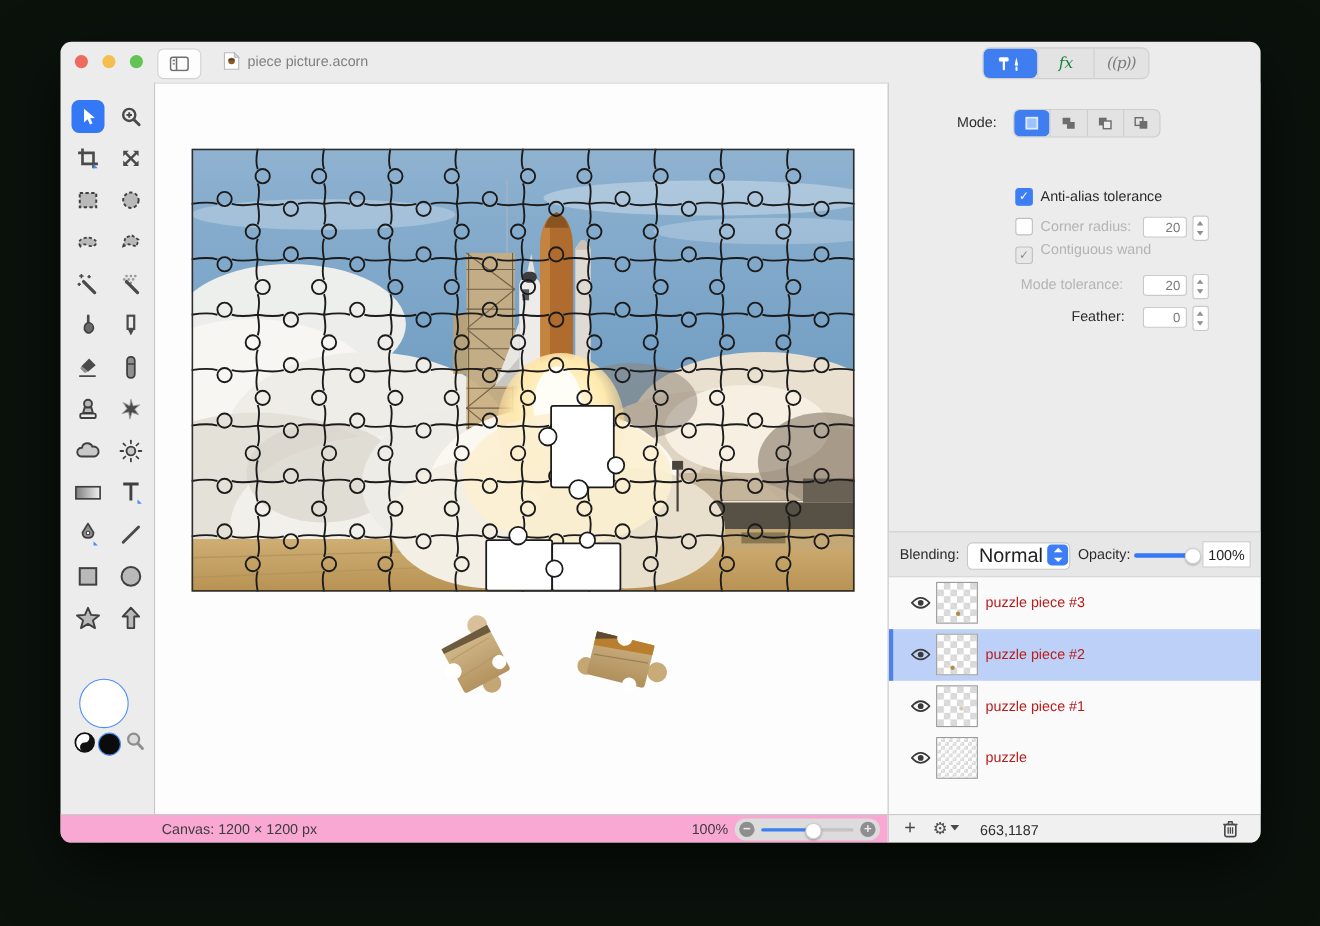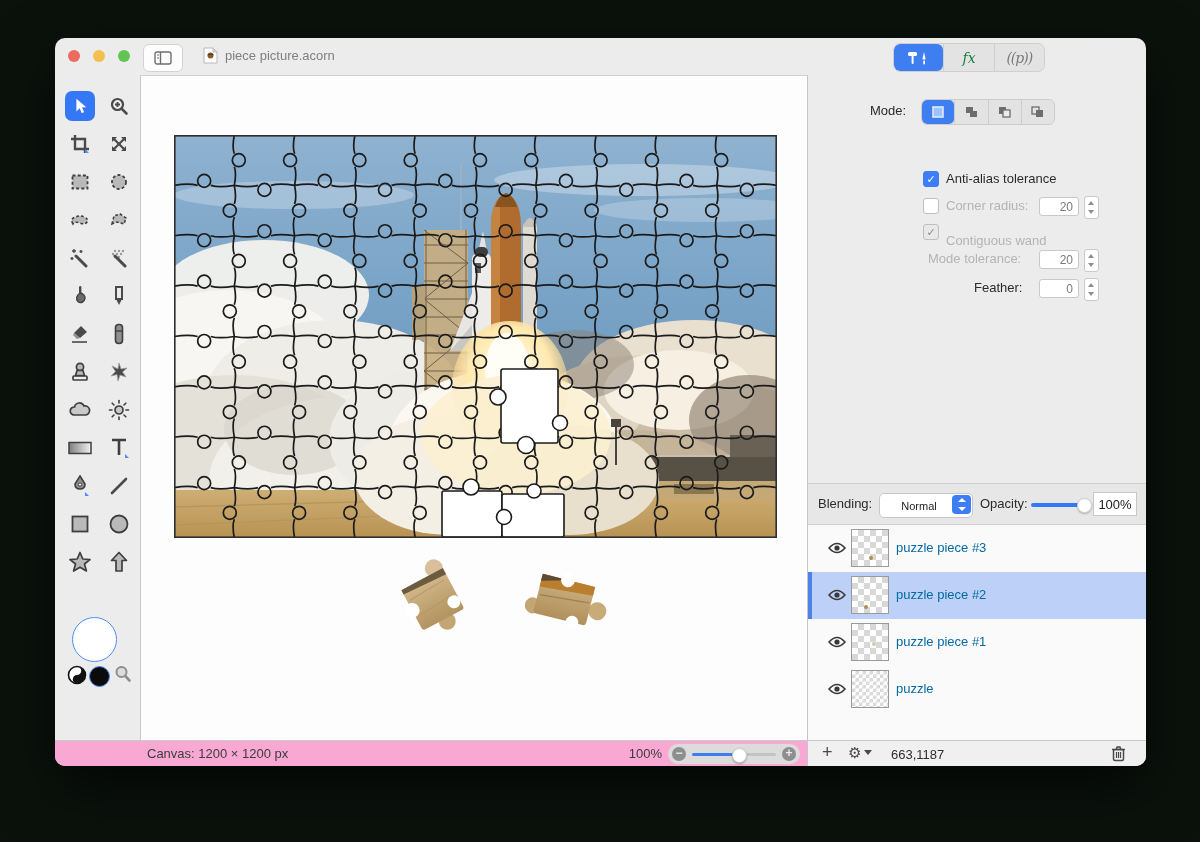--- a/index.html
+++ b/index.html
@@ -54,39 +54,39 @@
   .field{position:absolute;width:40px;height:19px;background:#fff;border:1px solid #c9c9c9;border-radius:3px;
     font-size:12px;color:#7b7b7b;text-align:right;padding:0 5px 0 0;box-sizing:border-box;}
   .stepper{position:absolute;width:13px;height:21px;background:#fff;border:1px solid #c9c9c9;border-radius:3px;}
   .stepper::before,.stepper::after{content:"";position:absolute;left:3px;border-left:3.5px solid transparent;border-right:3.5px solid transparent;}
   .stepper::before{top:4px;border-bottom:4px solid #8e8e8e;}
   .stepper::after{bottom:4px;border-top:4px solid #8e8e8e;}
   
   .layers-head{position:absolute;left:0;top:408px;width:100%;height:42px;background:#e7e7e7;
     border-top:1px solid #cfcfcf;border-bottom:1px solid #cfcfcf;box-sizing:border-box;}
   .blend-pop{position:absolute;left:71px;top:9px;width:92px;height:23px;background:#fff;border:1px solid #c8c8c8;
-    border-radius:5px;font-size:11px;color:#222;display:flex;align-items:center;justify-content:center;}
+    border-radius:5px;font-size:18px;color:#222;display:flex;align-items:center;justify-content:center;}
   .blend-stepper{position:absolute;right:1px;top:1px;width:19px;height:19px;background:#3d7ef7;border-radius:4px;}
   .blend-stepper::before,.blend-stepper::after{content:"";position:absolute;left:5.5px;border-left:4px solid transparent;border-right:4px solid transparent;}
   .blend-stepper::before{top:3px;border-bottom:4.5px solid #fff;}
   .blend-stepper::after{bottom:3px;border-top:4.5px solid #fff;}
   .op-slider{position:absolute;left:223px;top:19px;width:60px;height:4px;border-radius:2px;
     background:linear-gradient(90deg,#3478f6 0 86%,#c3c3c3 86%);}
   .op-knob{position:absolute;left:46px;top:-5px;width:13px;height:13px;border-radius:50%;background:#fff;
     border:1px solid #d0d0d0;box-shadow:0 1px 2px rgba(0,0,0,.25);}
   .op-field{position:absolute;left:285px;top:8px;width:42px;height:22px;background:#fff;border:1px solid #c8c8c8;
     font-size:13px;color:#222;display:flex;align-items:center;justify-content:center;}
   
   .layers-list{position:absolute;left:0;top:450px;width:100%;bottom:0;background:#fafafa;overflow:hidden;}
   .lrow{position:relative;width:100%;height:47px;background:#fafafa;}
   .lrow.sel{background:#bdd1f8;}
   .lrow.sel::before{content:"";position:absolute;left:0;top:0;bottom:0;width:4px;background:#4e82e9;}
   .lrow .eye{position:absolute;left:20px;top:17px;}
   .lrow .thumb{position:absolute;left:43px;top:4px;width:38px;height:38px;border:1px solid #9a9a9a;box-sizing:border-box;}
-  .lrow .lname{position:absolute;left:88px;top:15px;font-size:13px;color:#0369a1;}
+  .lrow .lname{position:absolute;left:88px;top:15px;font-size:13px;color:#b91c1c;}
   .checker{background-image:
       linear-gradient(45deg,#d8d8d8 25%,transparent 25%,transparent 75%,#d8d8d8 75%),
       linear-gradient(45deg,#d8d8d8 25%,#ffffff 25%,#ffffff 75%,#d8d8d8 75%);
       background-size:12px 12px;background-position:0 0,6px 6px;background-color:#fff;}
   .checker-fine{background-image:
       linear-gradient(45deg,#d8d8d8 25%,transparent 25%,transparent 75%,#d8d8d8 75%),
       linear-gradient(45deg,#d8d8d8 25%,#ffffff 25%,#ffffff 75%,#d8d8d8 75%);
       background-size:7px 7px;background-position:0 0,3.5px 3.5px;background-color:#fff;}
   .speck{position:absolute;width:4px;height:4px;border-radius:50%;background:#b08d4f;}
   .thumb-photo{background:linear-gradient(180deg,#7fa6c8 0 34%,#e9e4da 34% 52%,#f4ead2 52% 62%,#cbb79a 62% 78%,#c9a96b 78%);}
@@ -689,21 +689,21 @@
 
     <div class="cb on" style="left:115px;top:96px;"></div>
     <div class="insp-label" style="left:138px;top:96px;">Anti-alias tolerance</div>
 
     <div class="cb" style="left:115px;top:123px;"></div>
     <div class="insp-label dim" style="left:138px;top:123px;">Corner radius:</div>
     <input class="field" style="left: 231px; top: 122px;" readonly="" value="20">
     <div class="stepper" style="left:276px;top:121px;"></div>
 
     <div class="cb dimon" style="left:115px;top:149px;"></div>
-    <div class="insp-label dim" style="left:138px;top:158px;">Contiguous wand</div>
+    <div class="insp-label dim" style="left:138px;top:144px;">Contiguous wand</div>
 
     <div class="insp-label dim" style="left:120px;top:176px;">Mode tolerance:</div>
     <input class="field" style="left: 231px; top: 175px;" readonly="" value="20">
     <div class="stepper" style="left:276px;top:174px;"></div>
 
     <div class="insp-label" style="left:166px;top:205px;">Feather:</div>
     <input class="field" style="left: 231px; top: 204px;" readonly="" value="0">
     <div class="stepper" style="left:276px;top:203px;"></div>
 
     <div class="layers-head">

